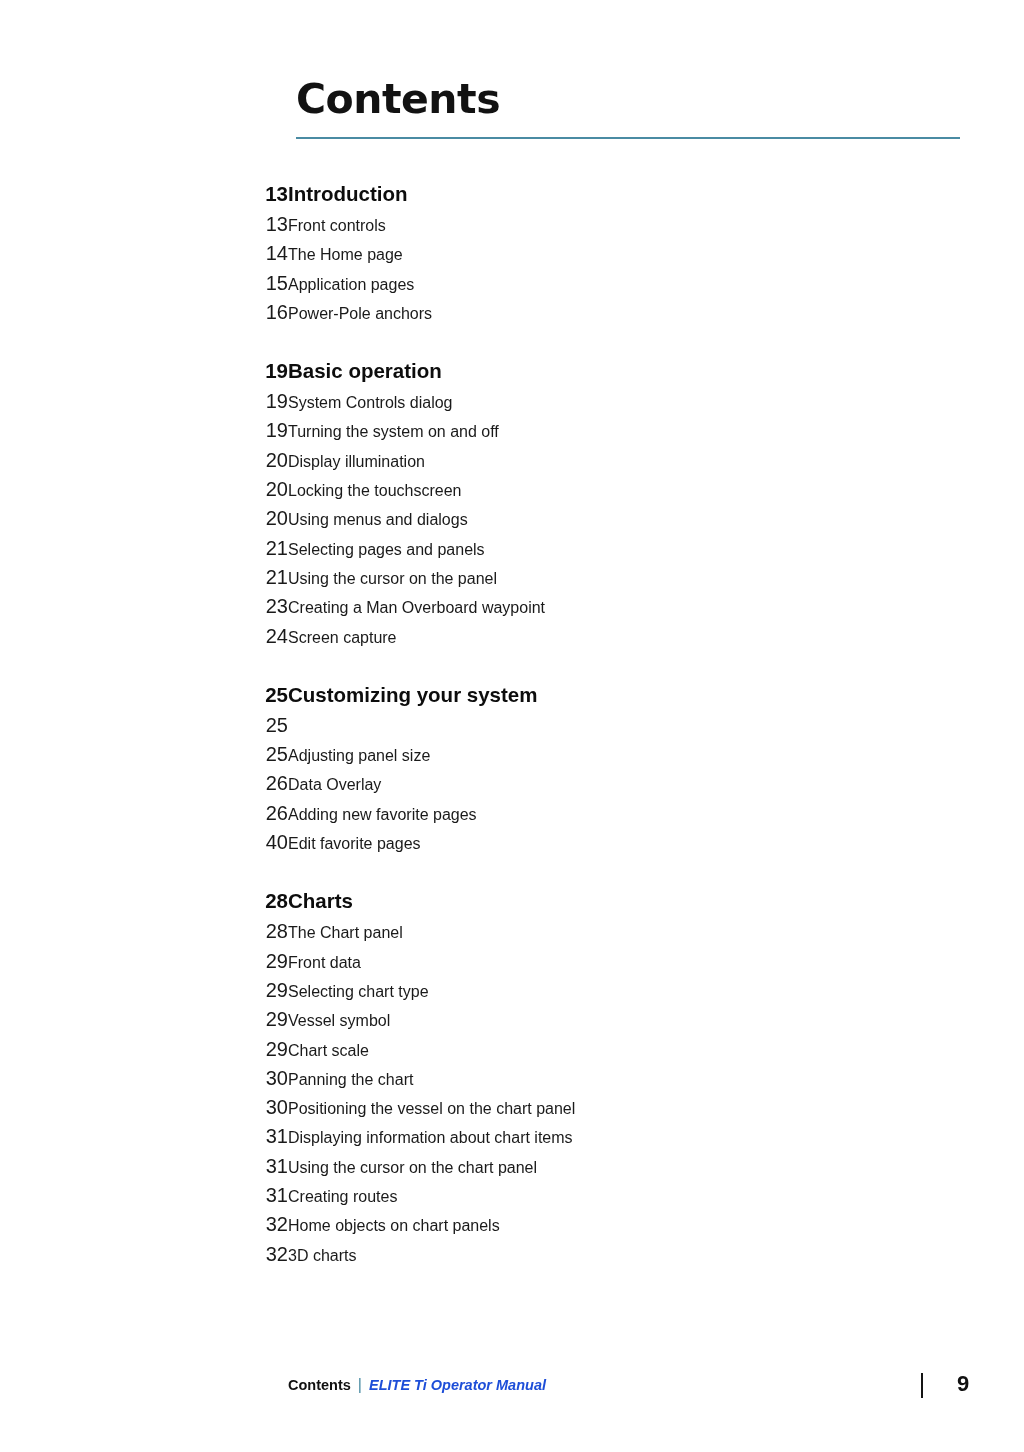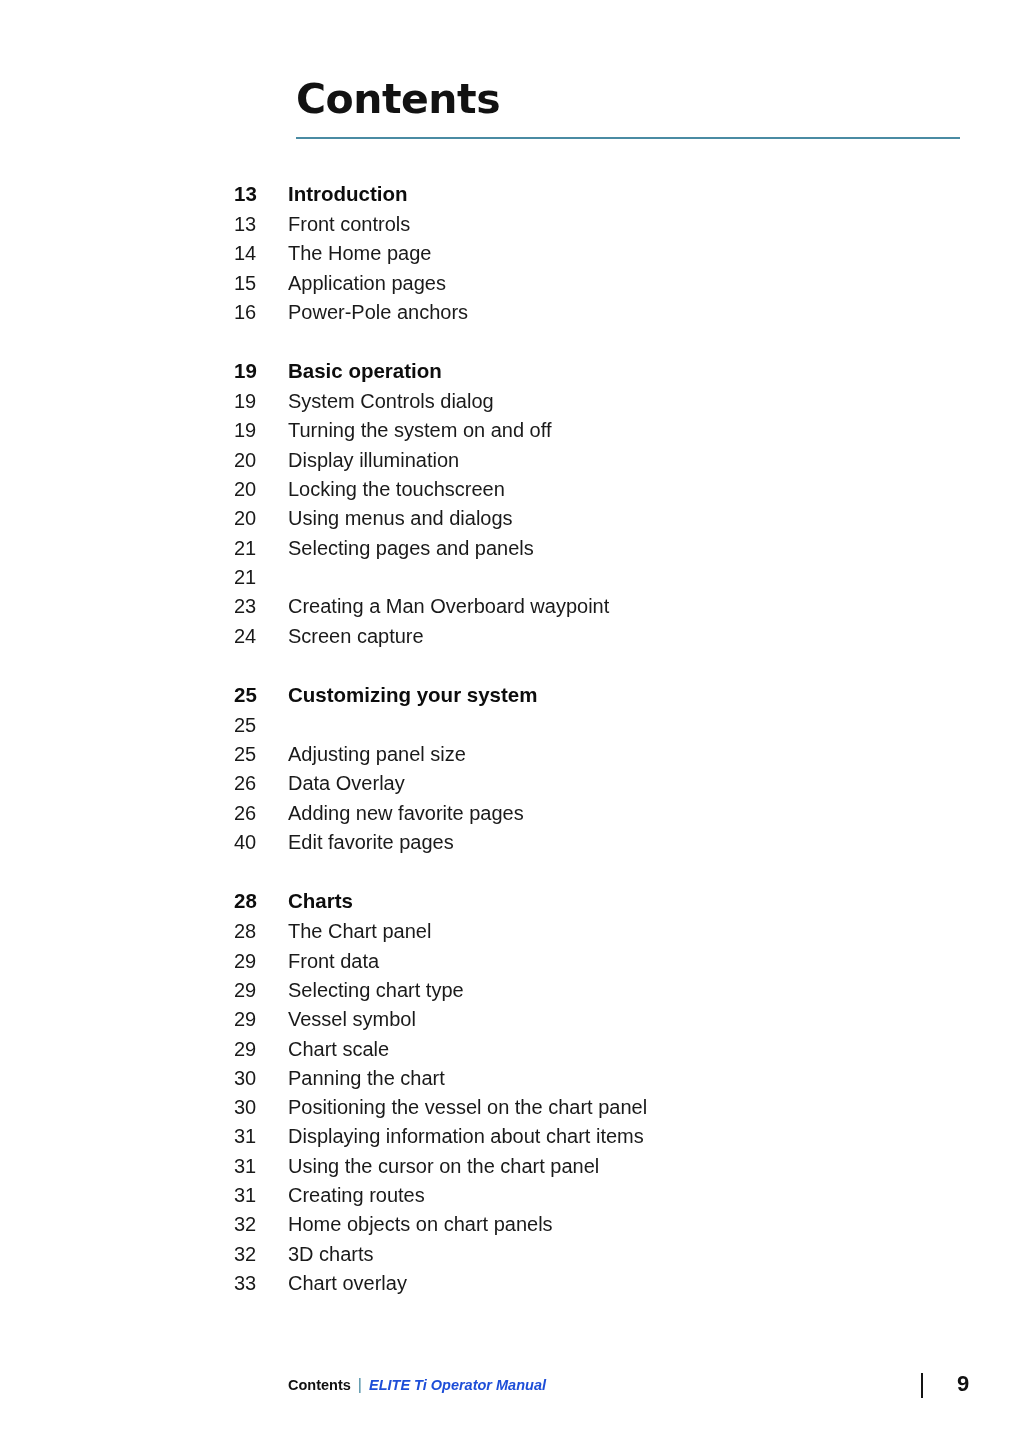--- a/index.html
+++ b/index.html
@@ -54,29 +54,30 @@
   .toc-section {
     margin-bottom: 29px;
   }
   .toc-section:last-child {
     margin-bottom: 4px;
   }
   .toc-row {
     display: flex;
     align-items: baseline;
     height: 29.3px;
+    text-align: right;
   }
   .toc-num {
     width: 54px;
     flex: 0 0 54px;
     font-size: 20px;
     color: #1a1a1a;
   }
   .toc-label {
-    font-size: 20px;
+    font-size: 16px;
     color: #1a1a1a;
     white-space: nowrap;
   }
   .toc-row.section .toc-num,
   .toc-row.section .toc-label {
     font-weight: 700;
     font-size: 20.5px;
     color: #0d0d0d;
   }
   .toc-row.section {
@@ -188,20 +189,21 @@
         <div class="toc-row">
           <span class="toc-num">20</span>
           <span class="toc-label">Using menus and dialogs</span>
         </div>
         <div class="toc-row">
           <span class="toc-num">21</span>
           <span class="toc-label">Selecting pages and panels</span>
         </div>
         <div class="toc-row">
           <span class="toc-num">21</span>
+          <span class="toc-label">Using the cursor on the panel</span>
         </div>
         <div class="toc-row">
           <span class="toc-num">23</span>
           <span class="toc-label">Creating a Man Overboard waypoint</span>
         </div>
         <div class="toc-row">
           <span class="toc-num">24</span>
           <span class="toc-label">Screen capture</span>
         </div>
       </div>
@@ -275,24 +277,20 @@
           <span class="toc-num">31</span>
           <span class="toc-label">Creating routes</span>
         </div>
         <div class="toc-row">
           <span class="toc-num">32</span>
           <span class="toc-label">Home objects on chart panels</span>
         </div>
         <div class="toc-row">
           <span class="toc-num">32</span>
           <span class="toc-label">3D charts</span>
-        </div>
-        <div class="toc-row">
-          <span class="toc-num">33</span>
-          <span class="toc-label">Chart overlay</span>
         </div>
       </div>
     </div>
 
   <div class="footer">
     <div class="footer-left">
       <span class="footer-doc">Contents</span>
       <span class="footer-sep">|</span>
       <span class="footer-manual">ELITE Ti Operator Manual</span>
     </div>

